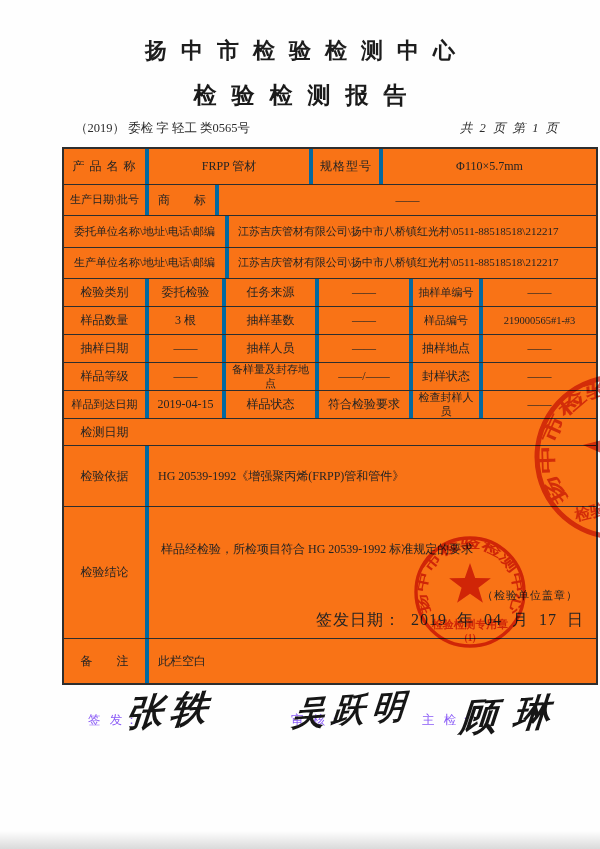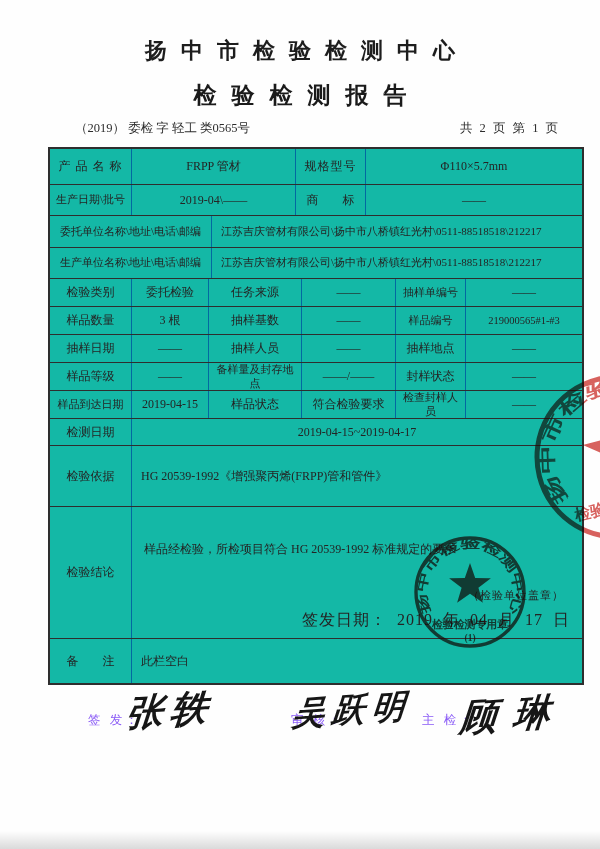--- a/index.html
+++ b/index.html
@@ -17,33 +17,33 @@
   .doc-title{
     position:absolute; top:80px; left:0; width:100%; text-align:center;
     font-size:23px; font-weight:bold; letter-spacing:15px; color:#1a1a1a;
     text-indent:15px;
   }
   .ref-row{
     position:absolute; top:120px; left:0; width:600px;
     display:flex; justify-content:space-between; box-sizing:border-box;
     padding:0 40px 0 75px; font-size:12.5px; color:#2c2c2c;
   }
-  .ref-row .page-counter{letter-spacing:2px;}
+  .ref-row .page-counter{letter-spacing:2px;font-style:italic;}
   
   .report-table{
-    position:absolute; left:48px; top:147px; width:536px;
-    border:2px solid #2e2e2e; box-sizing:border-box; background:#14b8a6;
+    position:absolute; left:62px; top:147px; width:536px;
+    border:2px solid #2e2e2e; box-sizing:border-box; background:#f97316;
     z-index:1;
   }
   .t-row{display:flex; box-sizing:border-box;}
   .t-row + .t-row{border-top:1px solid #2e2e2e;}
   .t-cell{
     box-sizing:border-box; display:flex; align-items:center; justify-content:center;
     font-size:12px; text-align:center; line-height:1.25; color:#242424;
-    border-left:1px solid #0369a1; padding:1px 3px; overflow:hidden;
+    border-left:4px solid #0369a1; padding:1px 3px; overflow:hidden;
   }
   .t-cell:first-child{border-left:none;}
   .t-cell.left{justify-content:flex-start; text-align:center; padding-left:9px;}
   .t-cell.small{font-size:11px;}
   .t-cell.tiny{font-size:10.5px;}
   .lbl{letter-spacing:1px;}
   .r1{height:35px}.r2{height:31px}.r3{height:32px}.r4{height:31px}
   .r5,.r6,.r7,.r8,.r9{height:28px}.r10{height:27px}
   .r11{height:61px}.r12{height:132px}.r13{height:45px}
   .cA1{width:81px}.cA2{width:164px}.cA3{width:70px}.cA4{flex:1}
@@ -101,21 +101,20 @@
 
     <div class="t-row r1">
       <div class="t-cell cA1 lbl">产 品 名 称</div>
       <div class="t-cell cA2">FRPP 管材</div>
       <div class="t-cell cA3 lbl">规格型号</div>
       <div class="t-cell cA4">Φ110×5.7mm</div>
     </div>
 
     <div class="t-row r2">
       <div class="t-cell cA1 small">生产日期\批号</div>
-      <div class="t-cell cA2">2019-04\——</div>
       <div class="t-cell cA3">商　　标</div>
       <div class="t-cell cA4">——</div>
     </div>
 
     <div class="t-row r3">
       <div class="t-cell cB1 small">委托单位名称\地址\电话\邮编</div>
       <div class="t-cell cB2 small left">江苏吉庆管材有限公司\扬中市八桥镇红光村\0511-88518518\212217</div>
     </div>
 
     <div class="t-row r4">
@@ -163,21 +162,20 @@
       <div class="t-cell cC1 small">样品到达日期</div>
       <div class="t-cell cC2">2019-04-15</div>
       <div class="t-cell cC3">样品状态</div>
       <div class="t-cell cC4">符合检验要求</div>
       <div class="t-cell cC5 small">检查封样人员</div>
       <div class="t-cell cC6">——</div>
     </div>
 
     <div class="t-row r10">
       <div class="t-cell cD1">检测日期</div>
-      <div class="t-cell cD2">2019-04-15~2019-04-17</div>
     </div>
 
     <div class="t-row r11">
       <div class="t-cell cD1">检验依据</div>
       <div class="t-cell cD2 left">HG 20539-1992《增强聚丙烯(FRPP)管和管件》</div>
     </div>
 
     <div class="t-row r12">
       <div class="t-cell cD1">检验结论</div>
       <div class="t-cell cD2 concl-cell">

